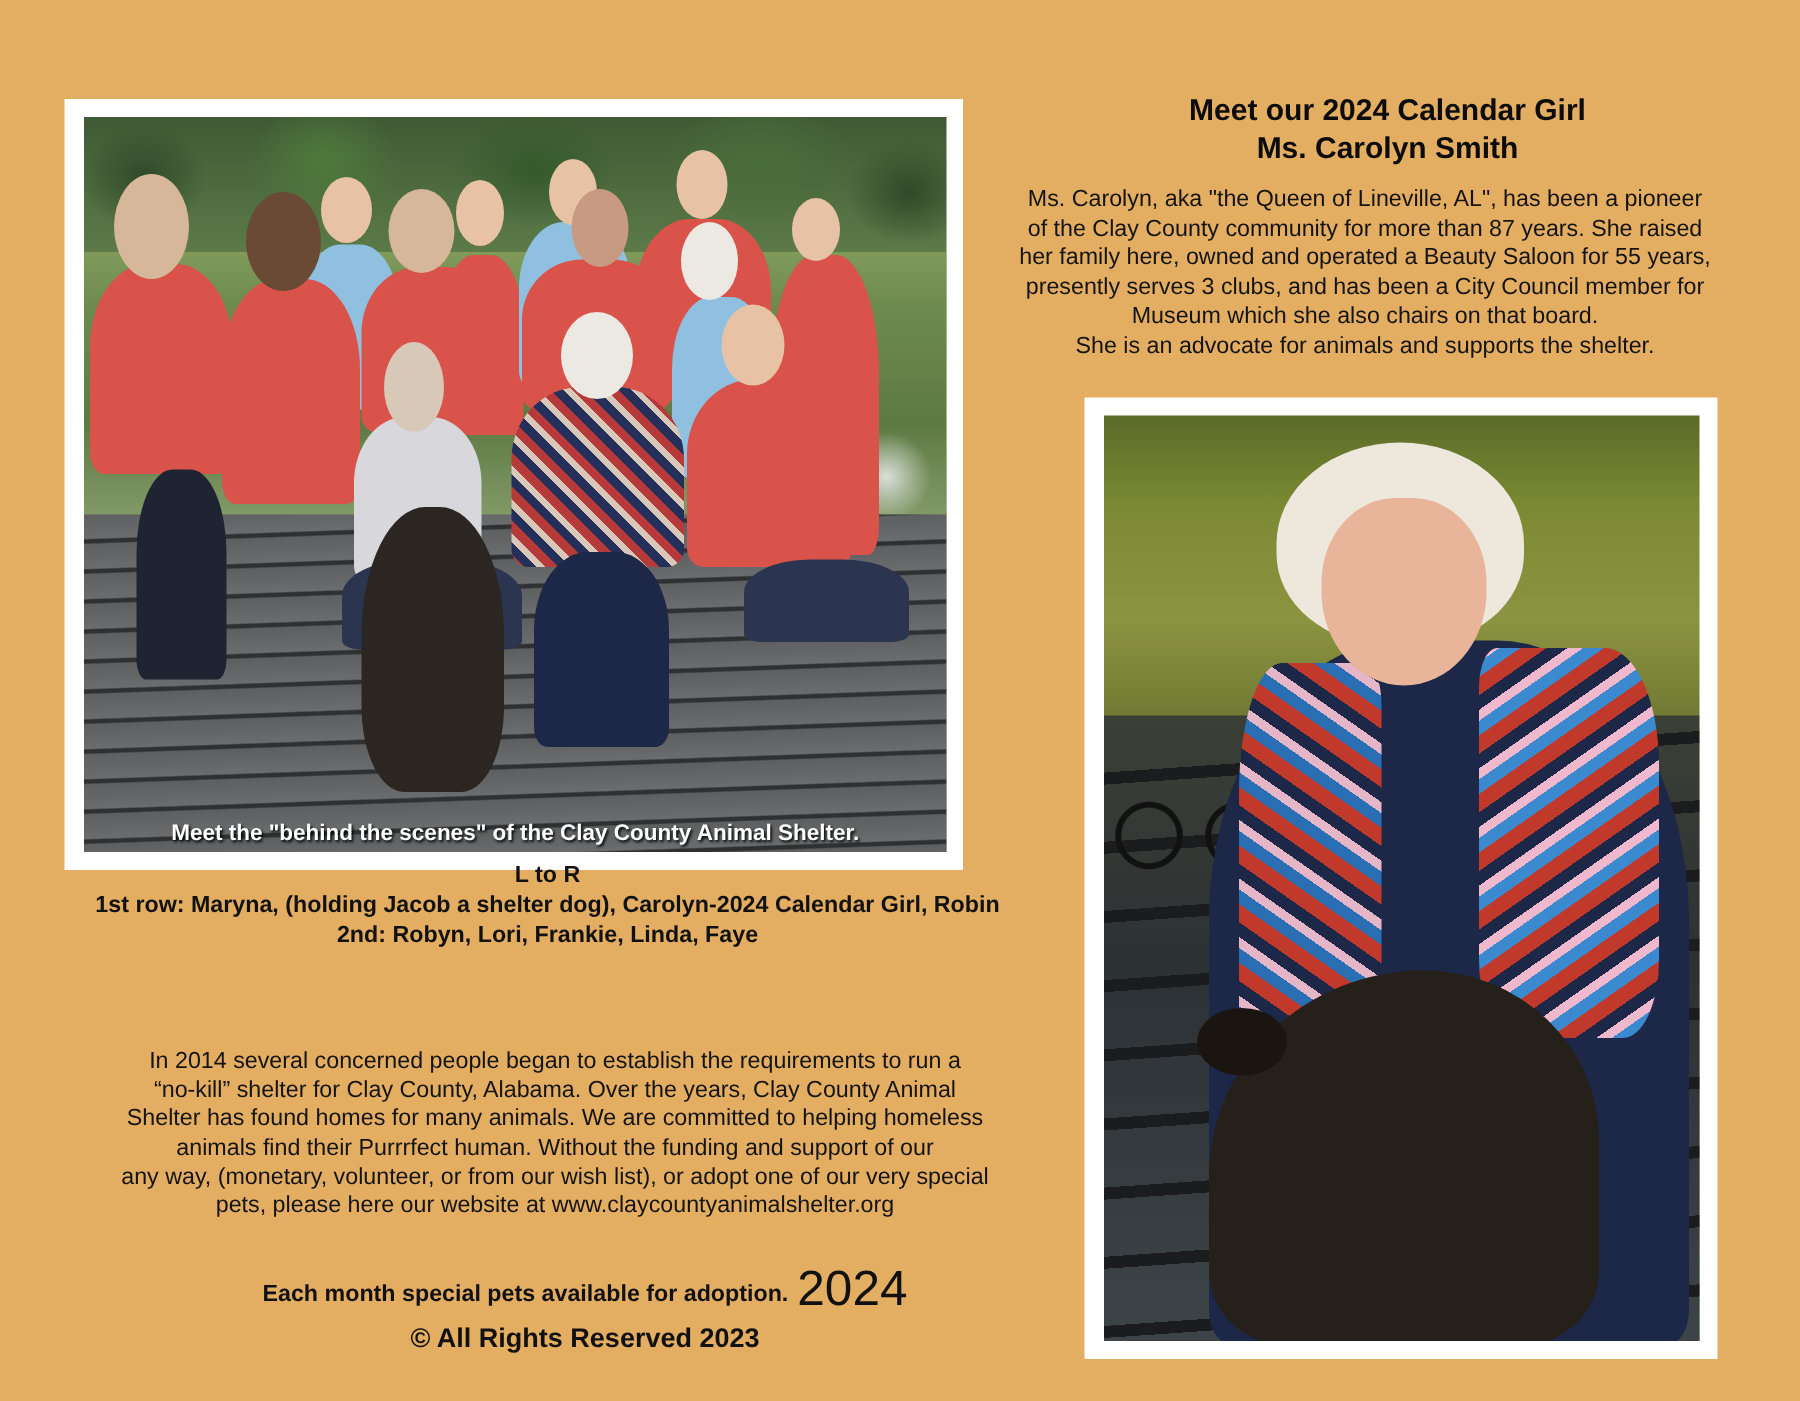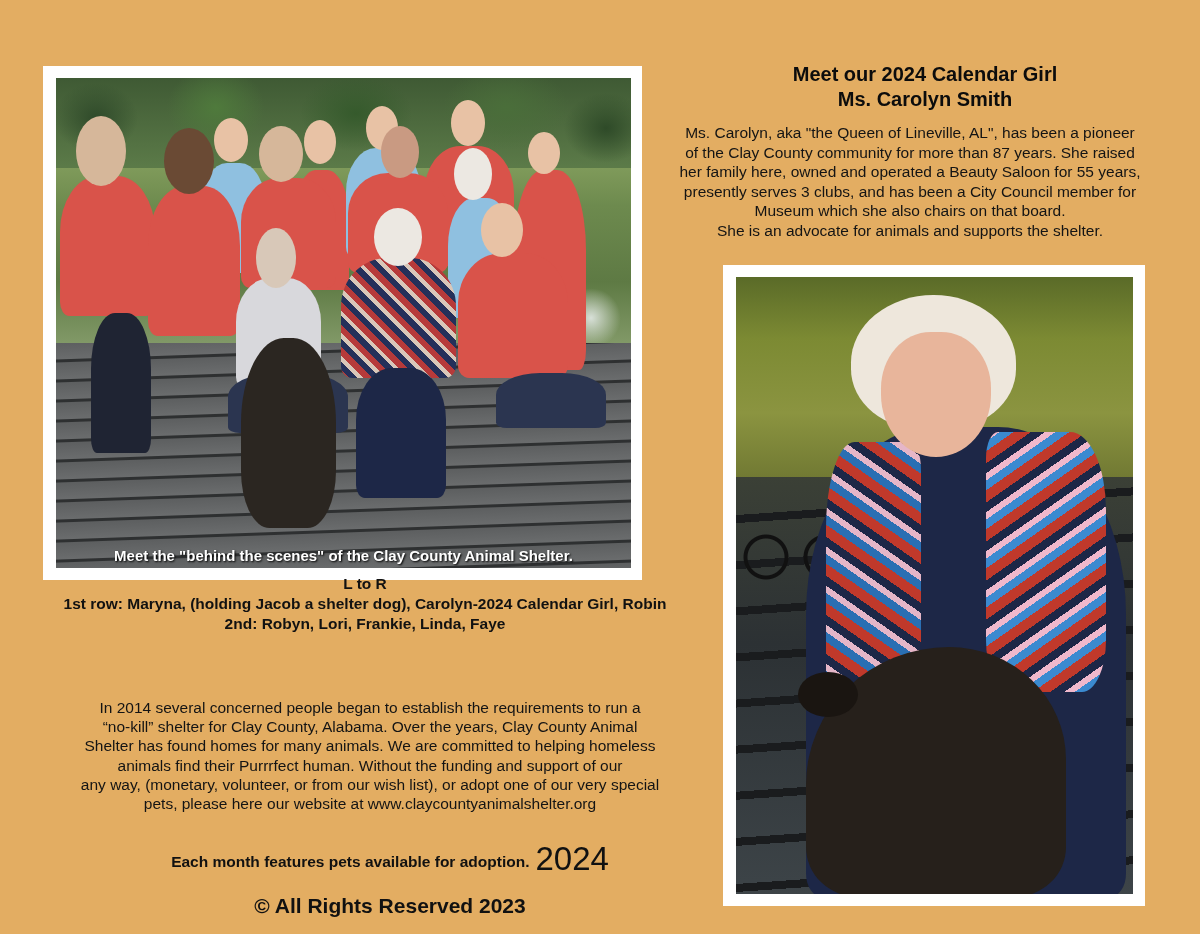--- a/index.html
+++ b/index.html
@@ -146,21 +146,21 @@
       text-align: center;
       font-size: 15.5px; line-height: 19.2px; color: #141414;
     }
     .mission p { white-space: nowrap; }
     .footer {
       position: absolute; left: 120px; top: 840px; width: 540px;
       text-align: center;
     }
     .footer-line1 { font-weight: bold; font-size: 15.5px; color: #111; white-space: nowrap; }
     .footer-year  { font-weight: normal; font-size: 33px; vertical-align: -3px; margin-left: 6px; }
-    .footer-line2 { font-weight: bold; font-size: 21px; color: #111; margin-top: 16px; }
+    .footer-line2 { font-weight: bold; font-size: 18px; color: #111; margin-top: 4px; }
   </style>
 </head>
 <body>
 
 <div class="frame frame-left">
   <div class="photo-left">
     <div class="pond"></div>
     <div class="trees"></div>
     <div class="deck"></div>
 
@@ -241,16 +241,16 @@
   <p>In 2014 several concerned people began to establish the requirements to run a</p>
   <p>“no-kill” shelter for Clay County, Alabama. Over the years, Clay County Animal</p>
   <p>Shelter has found homes for many animals.  We are committed to helping homeless</p>
   <p>animals find their Purrrfect human.  Without the funding and support of our</p>
   <p>any way, (monetary, volunteer, or from our wish list),  or adopt one of our very special</p>
   <p>pets, please here our website at www.claycountyanimalshelter.org</p>
 </div>
 
 <div class="footer">
   <div class="footer-line1">
-    <span>Each month features pets available for adoption.</span><span class="footer-year">2024</span>
+    <span>Each month special pets available for adoption.</span><span class="footer-year">2024</span>
   </div>
   <div class="footer-line2">© All Rights Reserved 2023</div>
 </div>
 
 </body></html>

